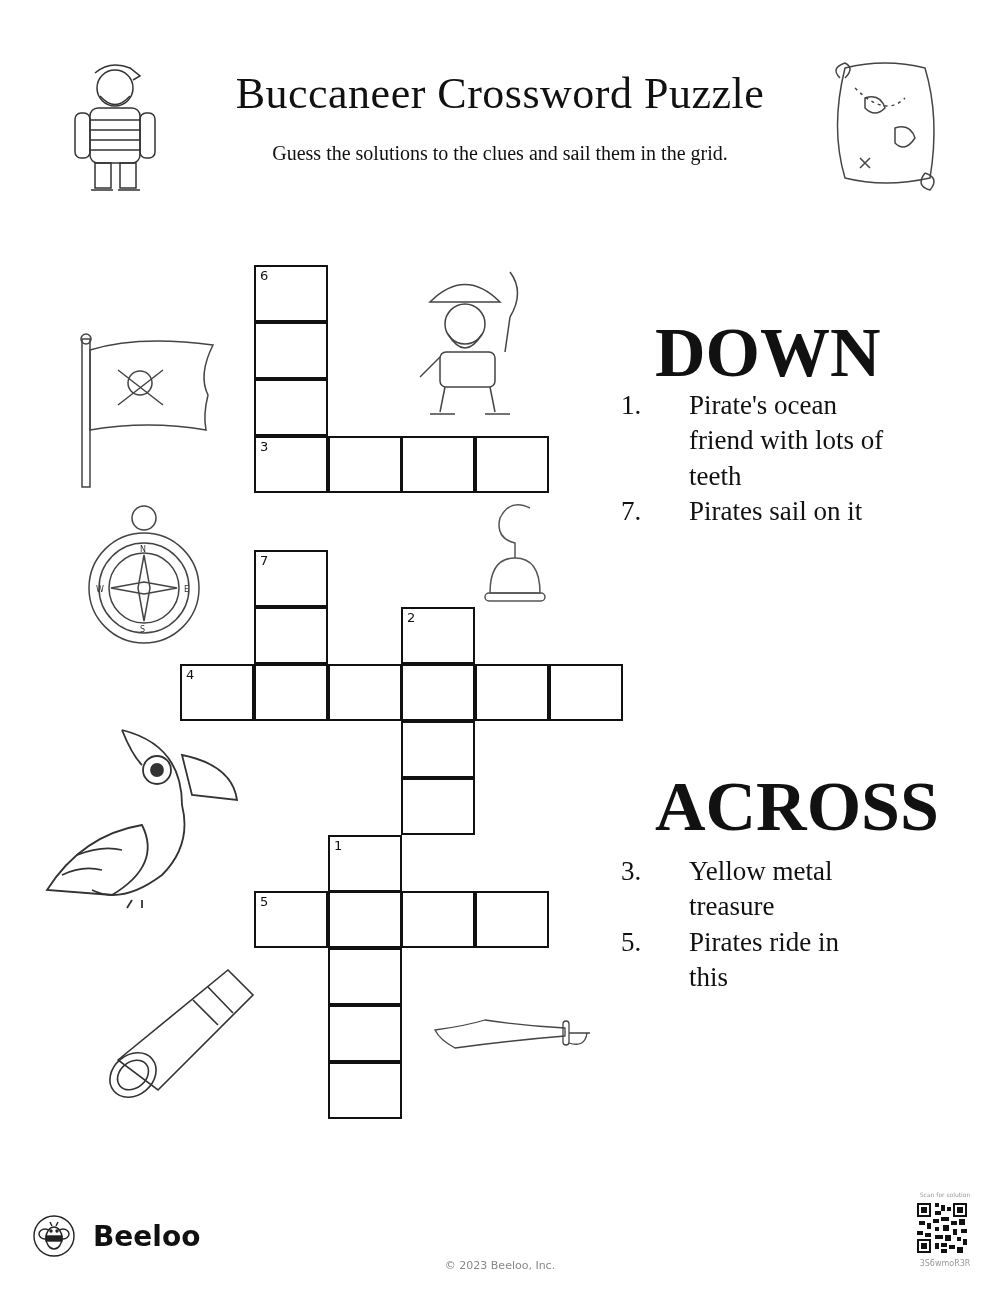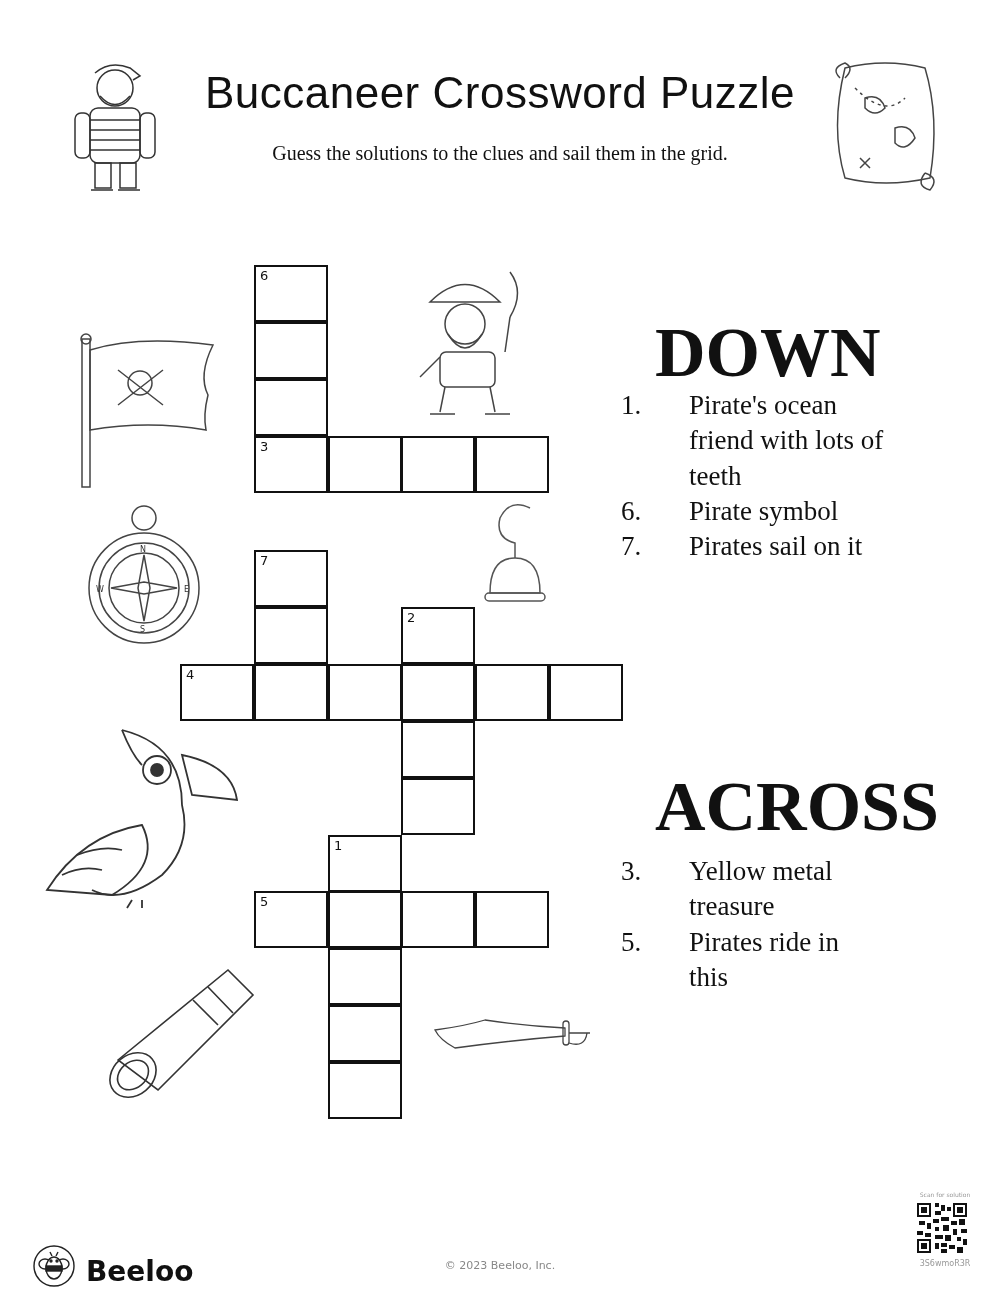--- a/index.html
+++ b/index.html
@@ -1,27 +1,27 @@
 <!DOCTYPE html>
 <html><head>
 <meta charset="utf-8">
 <style>
   html,body{margin:0;padding:0;background:#fff;}
   body{width:1000px;height:1294px;position:relative;overflow:hidden;font-family:"DejaVu Serif",serif;color:#111;}
   .abs{position:absolute;}
-  .title{left:0;width:1000px;top:68px;text-align:center;font-family:Liberation Sans, sans-serif;font-size:44px;font-weight:normal;letter-spacing:0.5px;}
+  .title{left:0;width:1000px;top:68px;text-align:center;font-family:Liberation Serif, serif;font-size:44px;font-weight:normal;letter-spacing:0.5px;}
   .subtitle{left:0;width:1000px;top:142px;text-align:center;font-family:"Liberation Serif",serif;font-size:20px;}
   .cell{position:absolute;width:74px;height:57px;border:2px solid #111;box-sizing:border-box;background:#fff;}
   .cell .num{position:absolute;left:4px;top:1px;font-family:"DejaVu Sans",sans-serif;font-size:13px;}
   .sec-h{font-family:"Liberation Serif",serif;font-size:70px;line-height:1;font-weight:bold;}
   .clue{font-family:"Liberation Serif",serif;font-size:27px;line-height:35.3px;width:230px;}
   .clue .n{display:inline-block;width:34px;}
   .clue .t{display:inline;}
   .clue-item{padding-left:34px;text-indent:-34px;}
-  .beeloo{left:32px;top:1214px;display:flex;align-items:flex-end;gap:10px;margin-top:30px;}
+  .beeloo{left:32px;top:1214px;display:flex;align-items:center;gap:17px;}
   .beeloo-name{font-family:"DejaVu Sans",sans-serif;font-size:28px;font-weight:bold;}
   .copy{left:0;width:1000px;top:1259px;text-align:center;font-family:"DejaVu Sans",sans-serif;font-size:11px;color:#888;}
   .scan{left:905px;top:1191px;width:80px;text-align:center;font-family:"DejaVu Sans",sans-serif;font-size:6px;color:#999;}
   .code{left:905px;top:1259px;width:80px;text-align:center;font-family:"DejaVu Sans",sans-serif;font-size:8px;color:#999;}
   .qr{left:917px;top:1203px;width:50px;height:50px;}
   svg{overflow:visible;}
 </style>
 </head>
 <body>
 
@@ -153,21 +153,20 @@
     <div class="cell" style="left: 475px; top: 891px;"></div>
     <div class="cell" style="left: 328px; top: 948px;"></div>
     <div class="cell" style="left: 328px; top: 1005px;"></div>
     <div class="cell" style="left: 328px; top: 1062px;"></div>
   </div>
 
 <div class="abs" style="left:655px;top:318px">
   <div class="sec-h">DOWN</div>
   <div class="clue" style="">
     <div class="clue-item"><span class="n">1.</span><span class="t">Pirate's ocean friend with lots of teeth</span></div>
-    <div class="clue-item"><span class="n">6.</span><span class="t">Pirate symbol</span></div>
     <div class="clue-item"><span class="n">7.</span><span class="t">Pirates sail on it</span></div>
   </div>
 </div>
 
 <div class="abs" style="left:655px;top:772px">
   <div class="sec-h">ACROSS</div>
   <div class="clue" style="margin-top:12px;width:210px">
     <div class="clue-item"><span class="n">3.</span><span class="t">Yellow metal treasure</span></div>
     <div class="clue-item"><span class="n">5.</span><span class="t">Pirates ride in this</span></div>
   </div>

